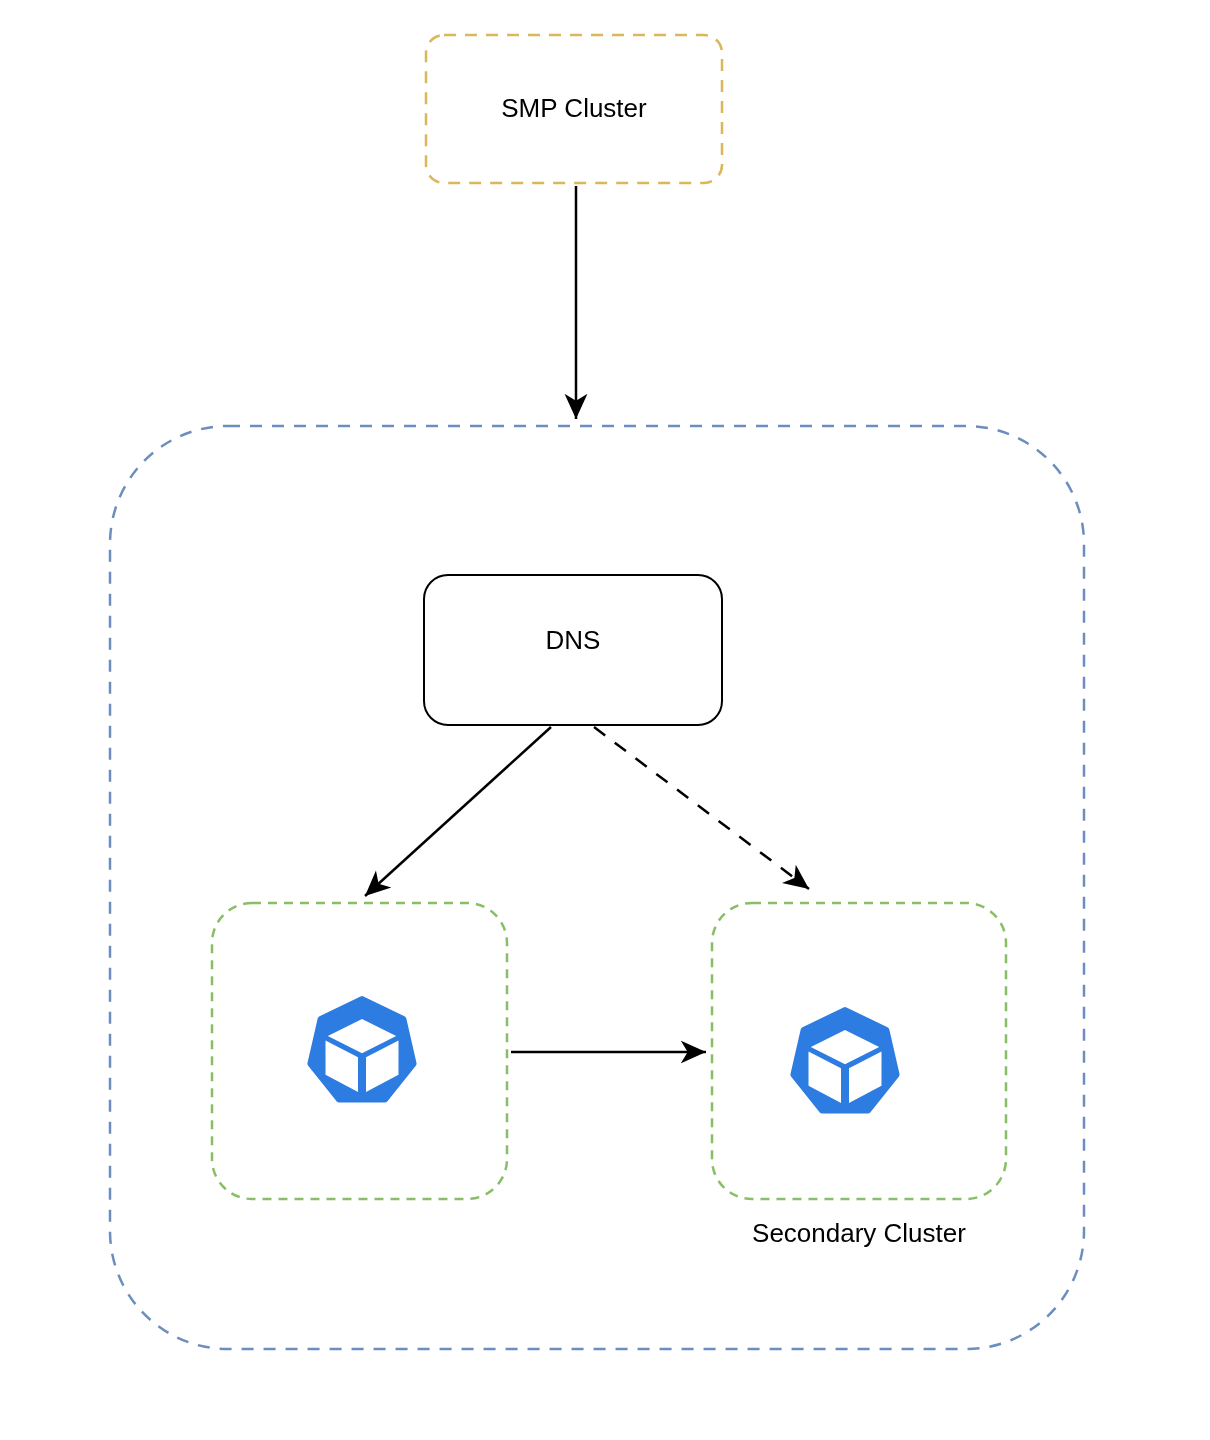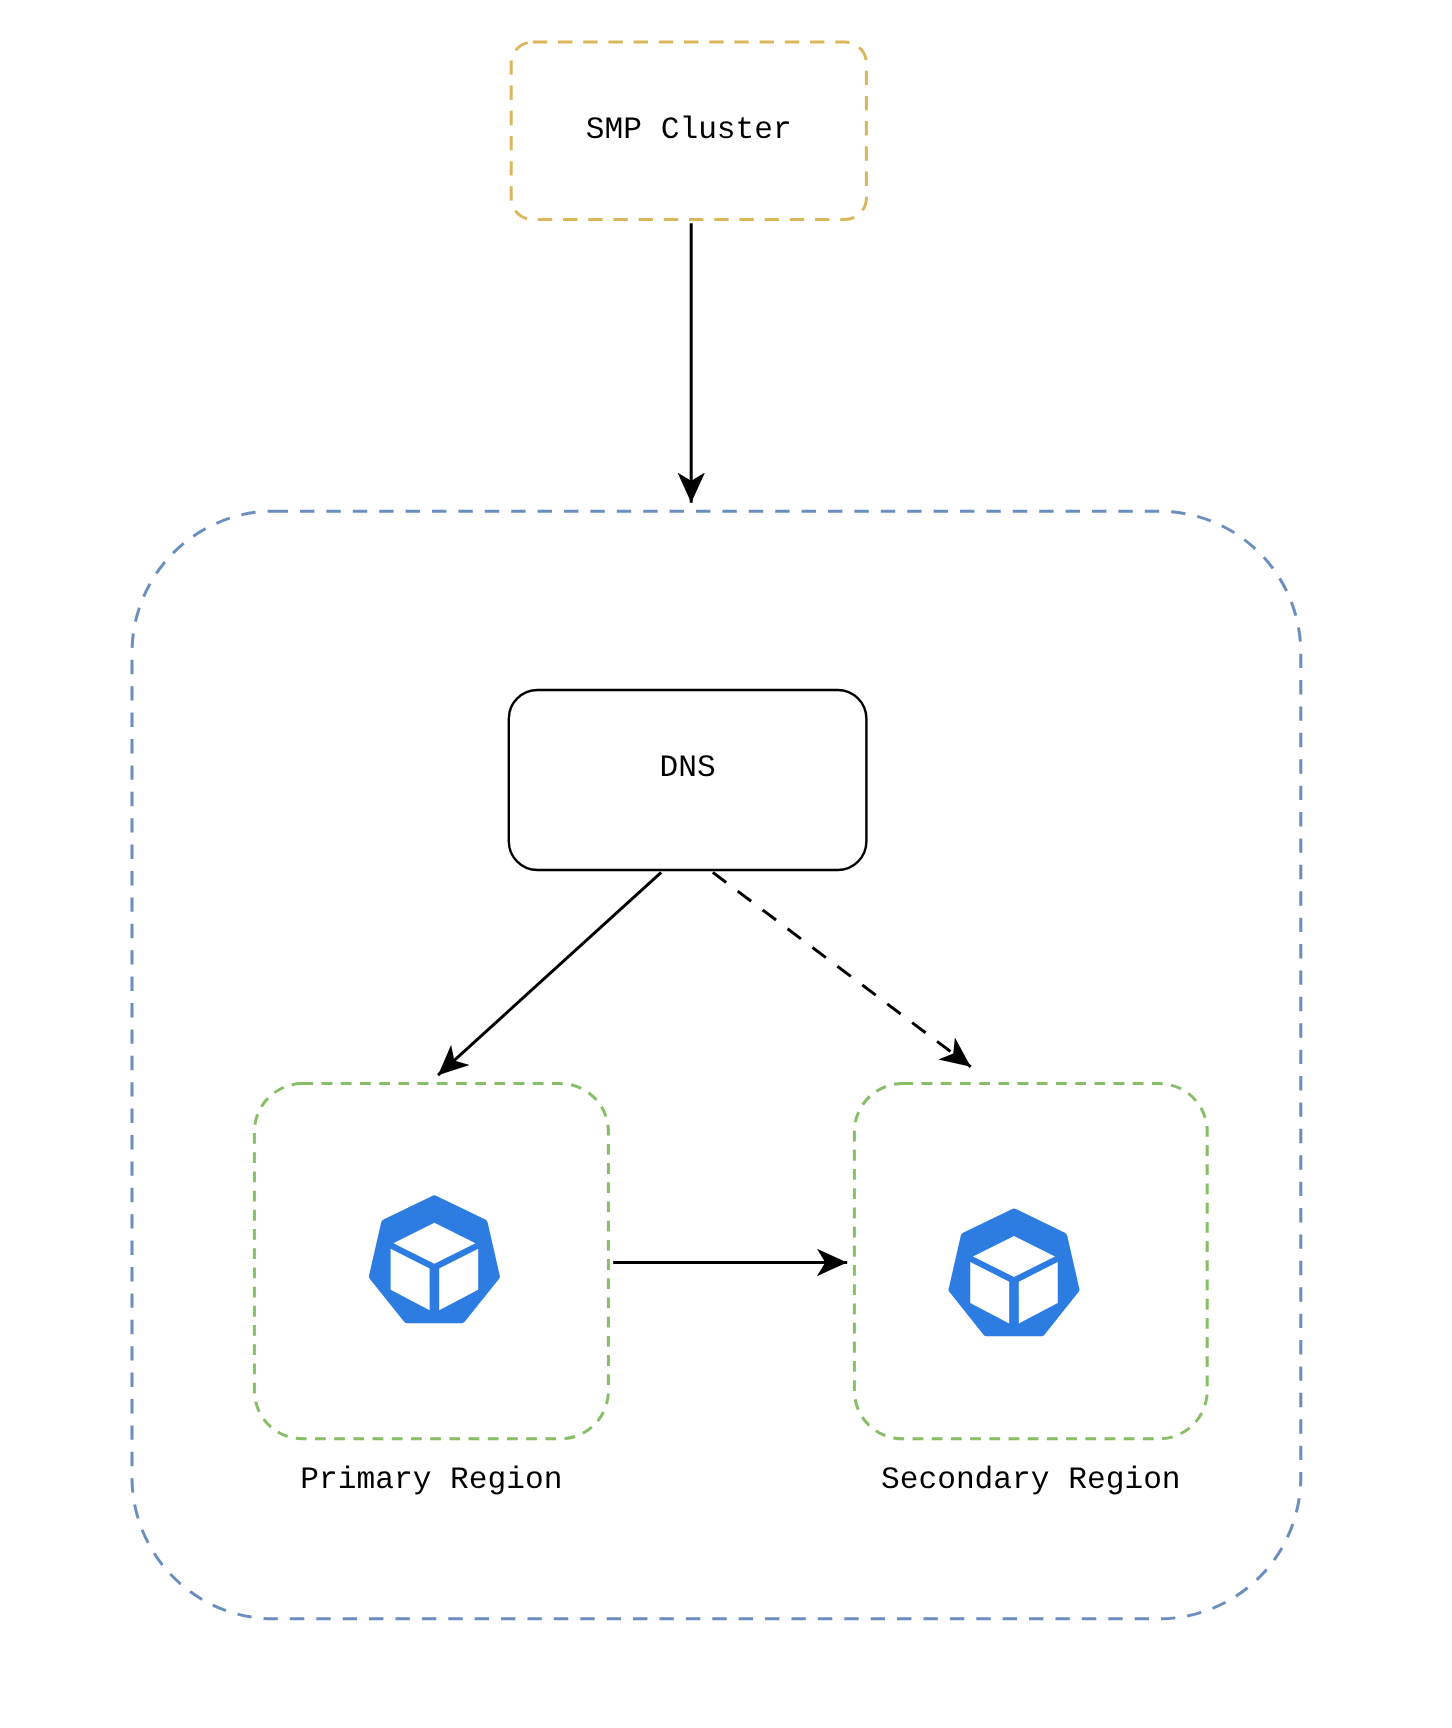--- a/index.html
+++ b/index.html
@@ -10,21 +10,21 @@
     --node-border:#000000;
     --arrow:#000000;
     --label-text:#000000;
     --background:#FFFFFF;
   }
   html,body{margin:0;padding:0;background:var(--background);}
   .canvas{
     position:relative;
     width:1210px;height:1440px;
     background:var(--background);
-    font-family:Liberation Mono, monospace;
+    font-family:Liberation Sans, sans-serif;
     overflow:hidden;
   }
   svg.layer{position:absolute;left:0;top:0;}
   
   .shape{fill:none;}
   .smp-rect{stroke:var(--smp-border);stroke-width:2.5;stroke-dasharray:12 9;}
   .outer-rect{stroke:var(--outer-border);stroke-width:2.5;stroke-dasharray:12 10;}
   .dns-rect{stroke:var(--node-border);stroke-width:2;}
   .region-rect{stroke:var(--region-border);stroke-width:2.5;stroke-dasharray:9 7;}
   .edge{stroke:var(--arrow);stroke-width:2.5;fill:none;}
@@ -72,23 +72,22 @@
     <line class="edge" x1="576" y1="186" x2="576" y2="419" marker-end="url(#arrowhead)"></line>
     <line class="edge" x1="551" y1="727" x2="365" y2="896" marker-end="url(#arrowhead)"></line>
     <line class="edge dashed" x1="594" y1="727" x2="809" y2="889" marker-end="url(#arrowhead)"></line>
     <line class="edge" x1="511" y1="1052" x2="706" y2="1052" marker-end="url(#arrowhead)"></line>
   </svg>
 
   <div class="node-label" style="left:426px;top:35px;width:296px;height:148px;">SMP Cluster</div>
 
   <div class="node-label" style="left:424px;top:575px;width:298px;height:132px;">DNS</div>
 
-  <div class="node-label" style="left:212px;top:1214px;width:295px;height:40px;">Primary Region</div>
 
-  <div class="node-label" style="left:712px;top:1214px;width:294px;height:40px;">Secondary Region</div>
+  <div class="node-label" style="left:712px;top:1214px;width:294px;height:40px;">Secondary Cluster</div>
 
   <svg class="cluster-icon" style="left:305px;top:995px;" width="114" height="114" viewBox="0 0 100 100">
     <polygon class="hept" points="50,4 85.96,21.3 94.85,60.2 69.96,91.4 30.04,91.4 5.15,60.2 14.04,21.3"></polygon>
     <polygon class="face" points="50,21 80,36 50,51 20,36"></polygon>
     <polygon class="face" points="18,40 46.5,54.5 46.5,85 18,70"></polygon>
     <polygon class="face" points="53.5,54.5 82,40 82,70 53.5,85"></polygon>
   </svg>
 
   <svg class="cluster-icon" style="left:788px;top:1006px;" width="114" height="114" viewBox="0 0 100 100">
     <polygon class="hept" points="50,4 85.96,21.3 94.85,60.2 69.96,91.4 30.04,91.4 5.15,60.2 14.04,21.3"></polygon>

